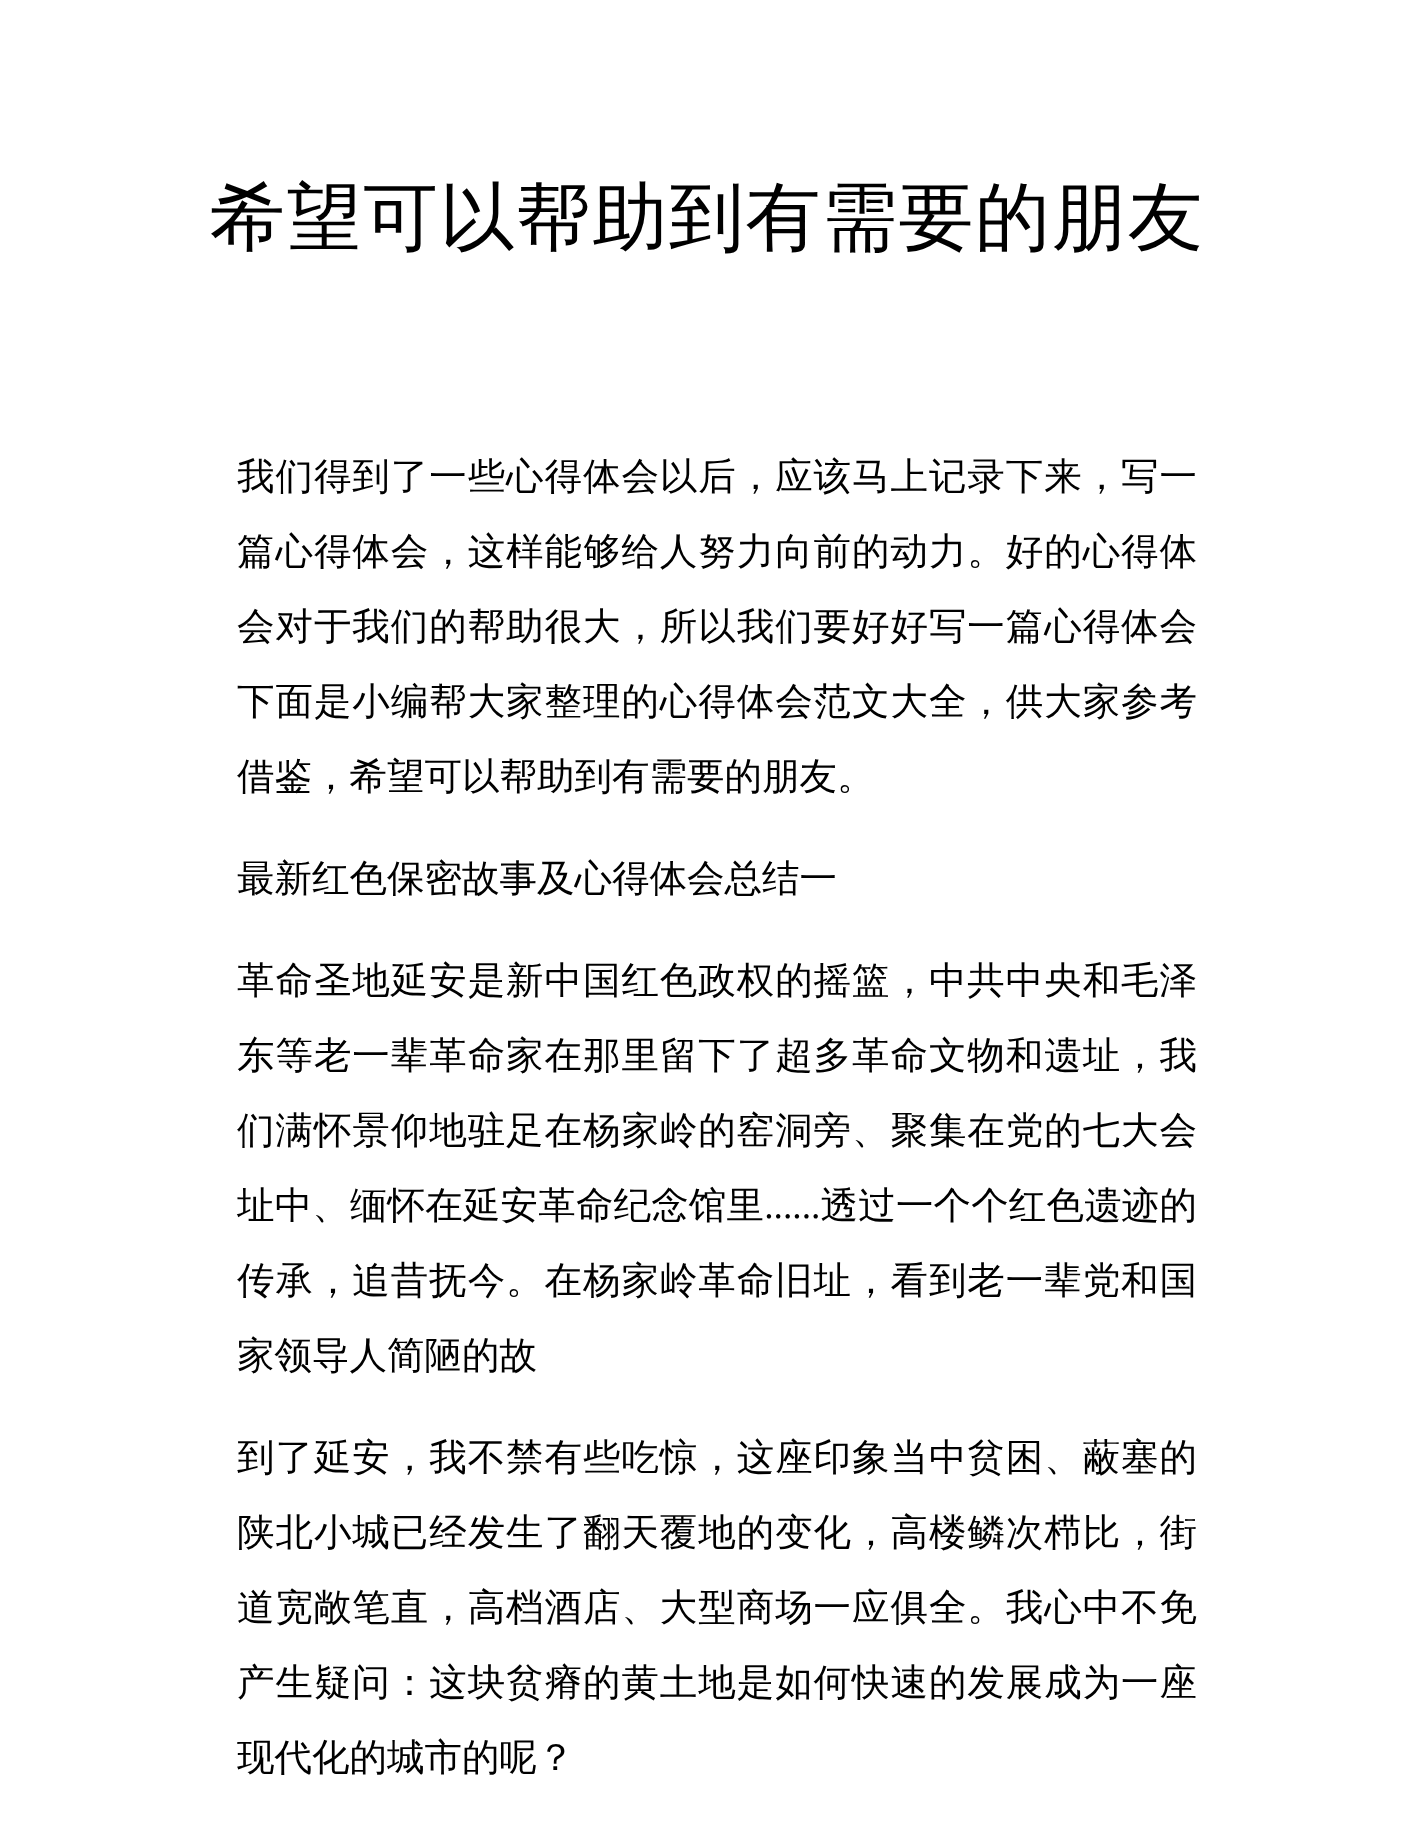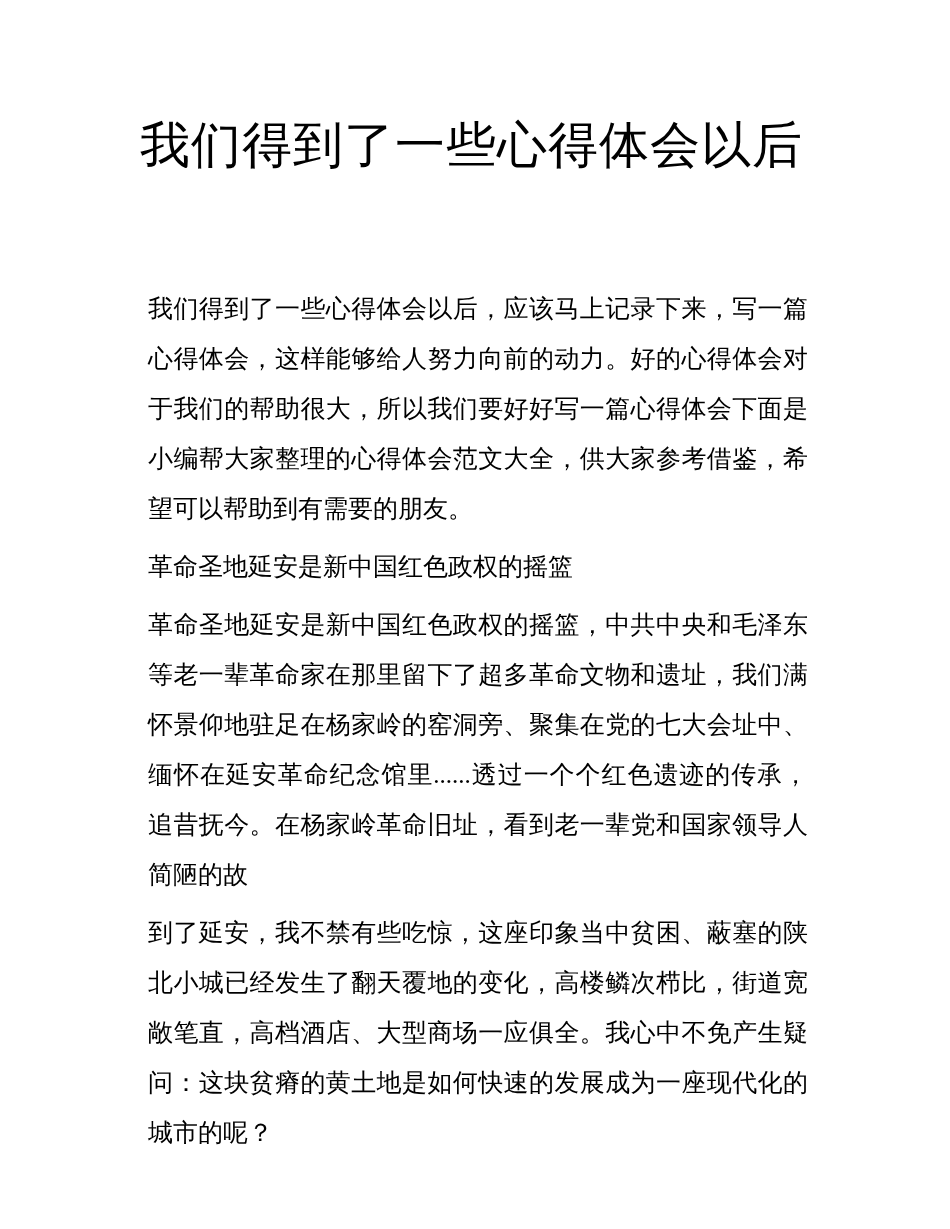--- a/index.html
+++ b/index.html
@@ -37,33 +37,33 @@
     left: 140px;
     top: 276px;
     width: 676px;
     font-size: 25px;
     line-height: 50px;
     text-align: justify;
     text-justify: inter-ideograph;
     color: #000000;
   }
   .doc-body p {
-    margin: 8px;
+    margin: 18px;
     padding: 0;
   }
 </style>
 </head>
 <body>
 
 <div class="page">
 
   <h1 class="doc-title">
-    <span class="title-line">我们得到了一些心得体会以后</span>
+    <span class="title-line">希望可以帮助到有需要的朋友</span>
   </h1>
 
   <div class="doc-body">
     <p>我们得到了一些心得体会以后，应该马上记录下来，写一篇心得体会，这样能够给人努力向前的动力。好的心得体会对于我们的帮助很大，所以我们要好好写一篇心得体会下面是小编帮大家整理的心得体会范文大全，供大家参考借鉴，希望可以帮助到有需要的朋友。</p>
-    <p>革命圣地延安是新中国红色政权的摇篮</p>
+    <p>最新红色保密故事及心得体会总结一</p>
     <p>革命圣地延安是新中国红色政权的摇篮，中共中央和毛泽东等老一辈革命家在那里留下了超多革命文物和遗址，我们满怀景仰地驻足在杨家岭的窑洞旁、聚集在党的七大会址中、缅怀在延安革命纪念馆里......透过一个个红色遗迹的传承，追昔抚今。在杨家岭革命旧址，看到老一辈党和国家领导人简陋的故</p>
     <p>到了延安，我不禁有些吃惊，这座印象当中贫困、蔽塞的陕北小城已经发生了翻天覆地的变化，高楼鳞次栉比，街道宽敞笔直，高档酒店、大型商场一应俱全。我心中不免产生疑问：这块贫瘠的黄土地是如何快速的发展成为一座现代化的城市的呢？</p>
   </div>
 
 </div>
 
 </body></html>

